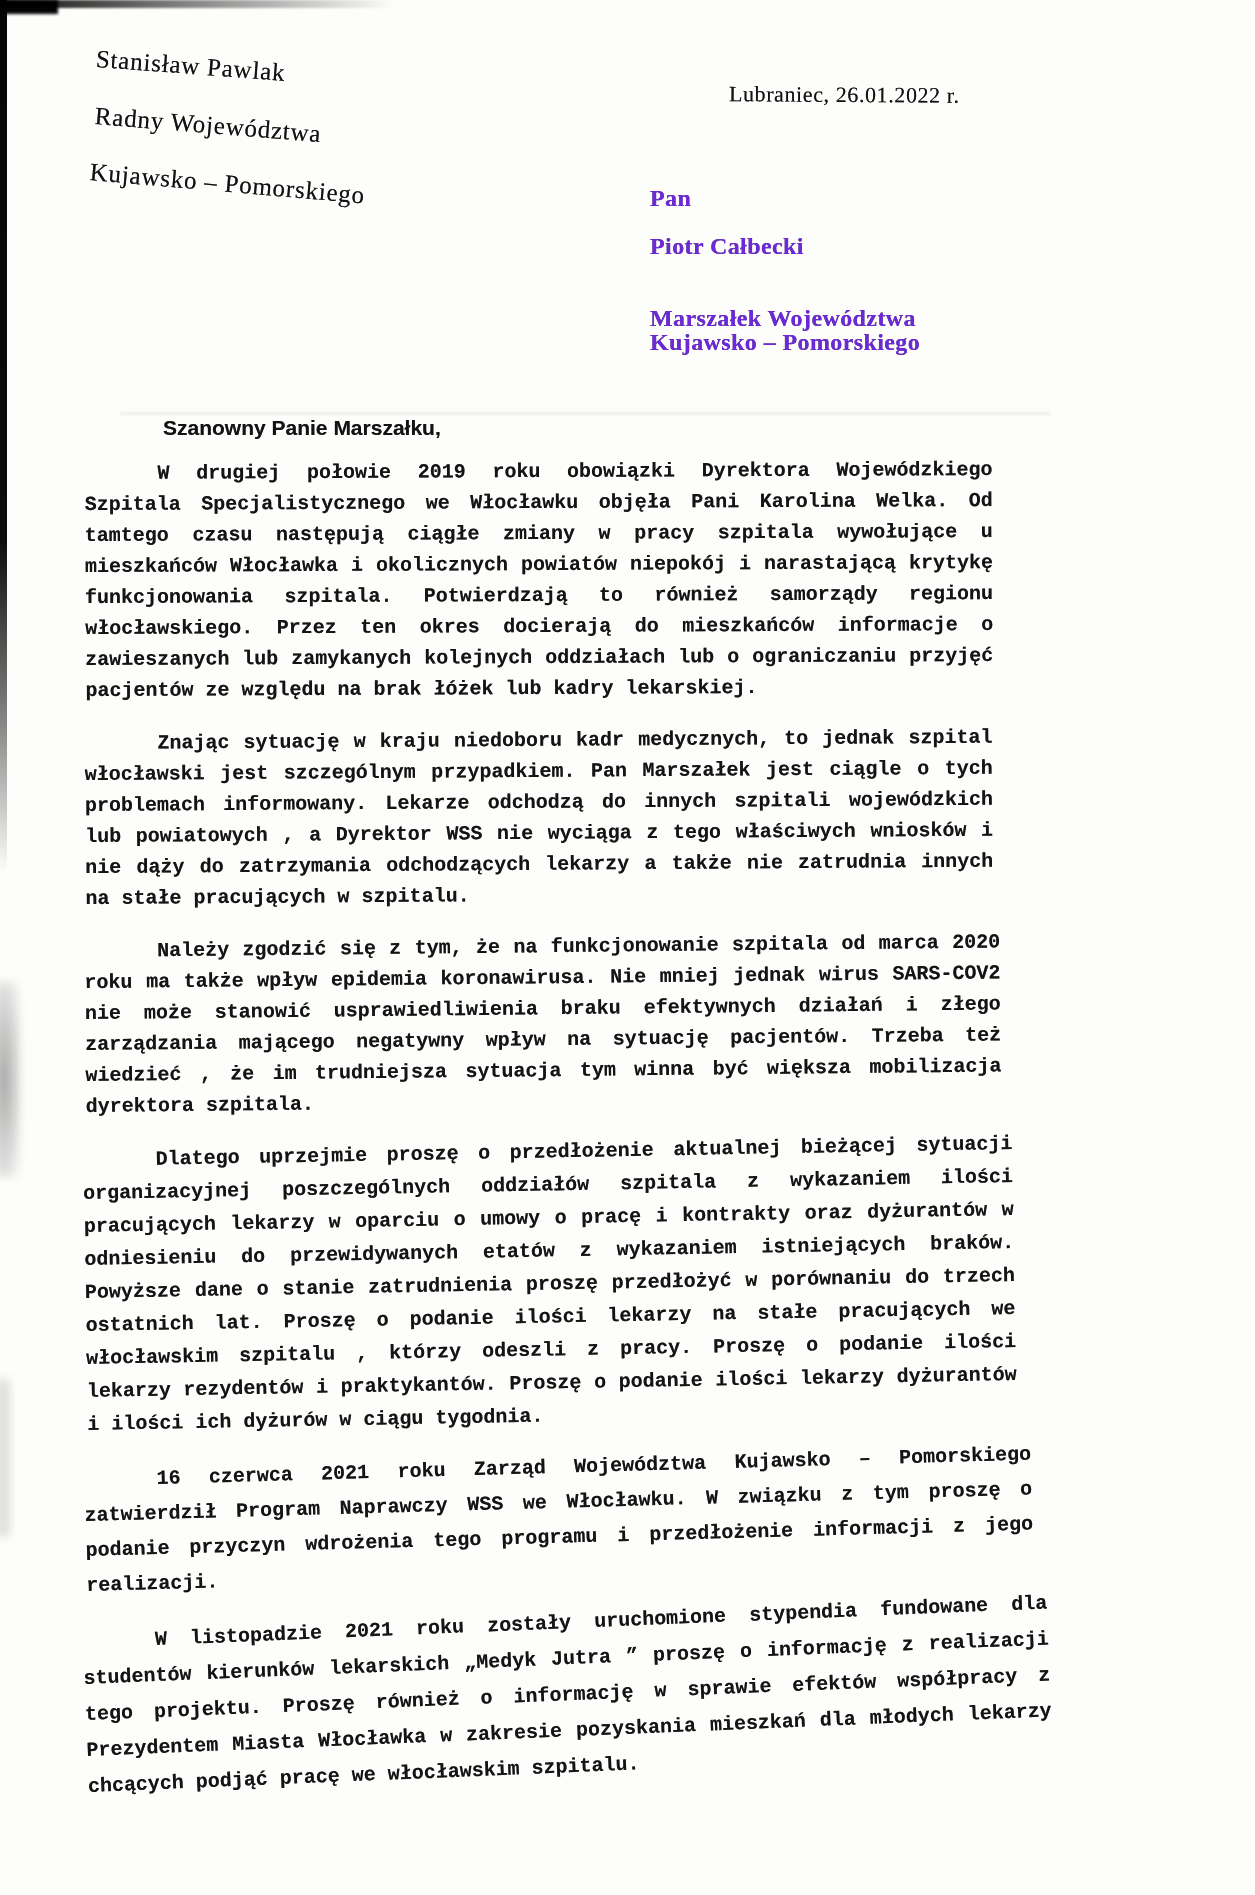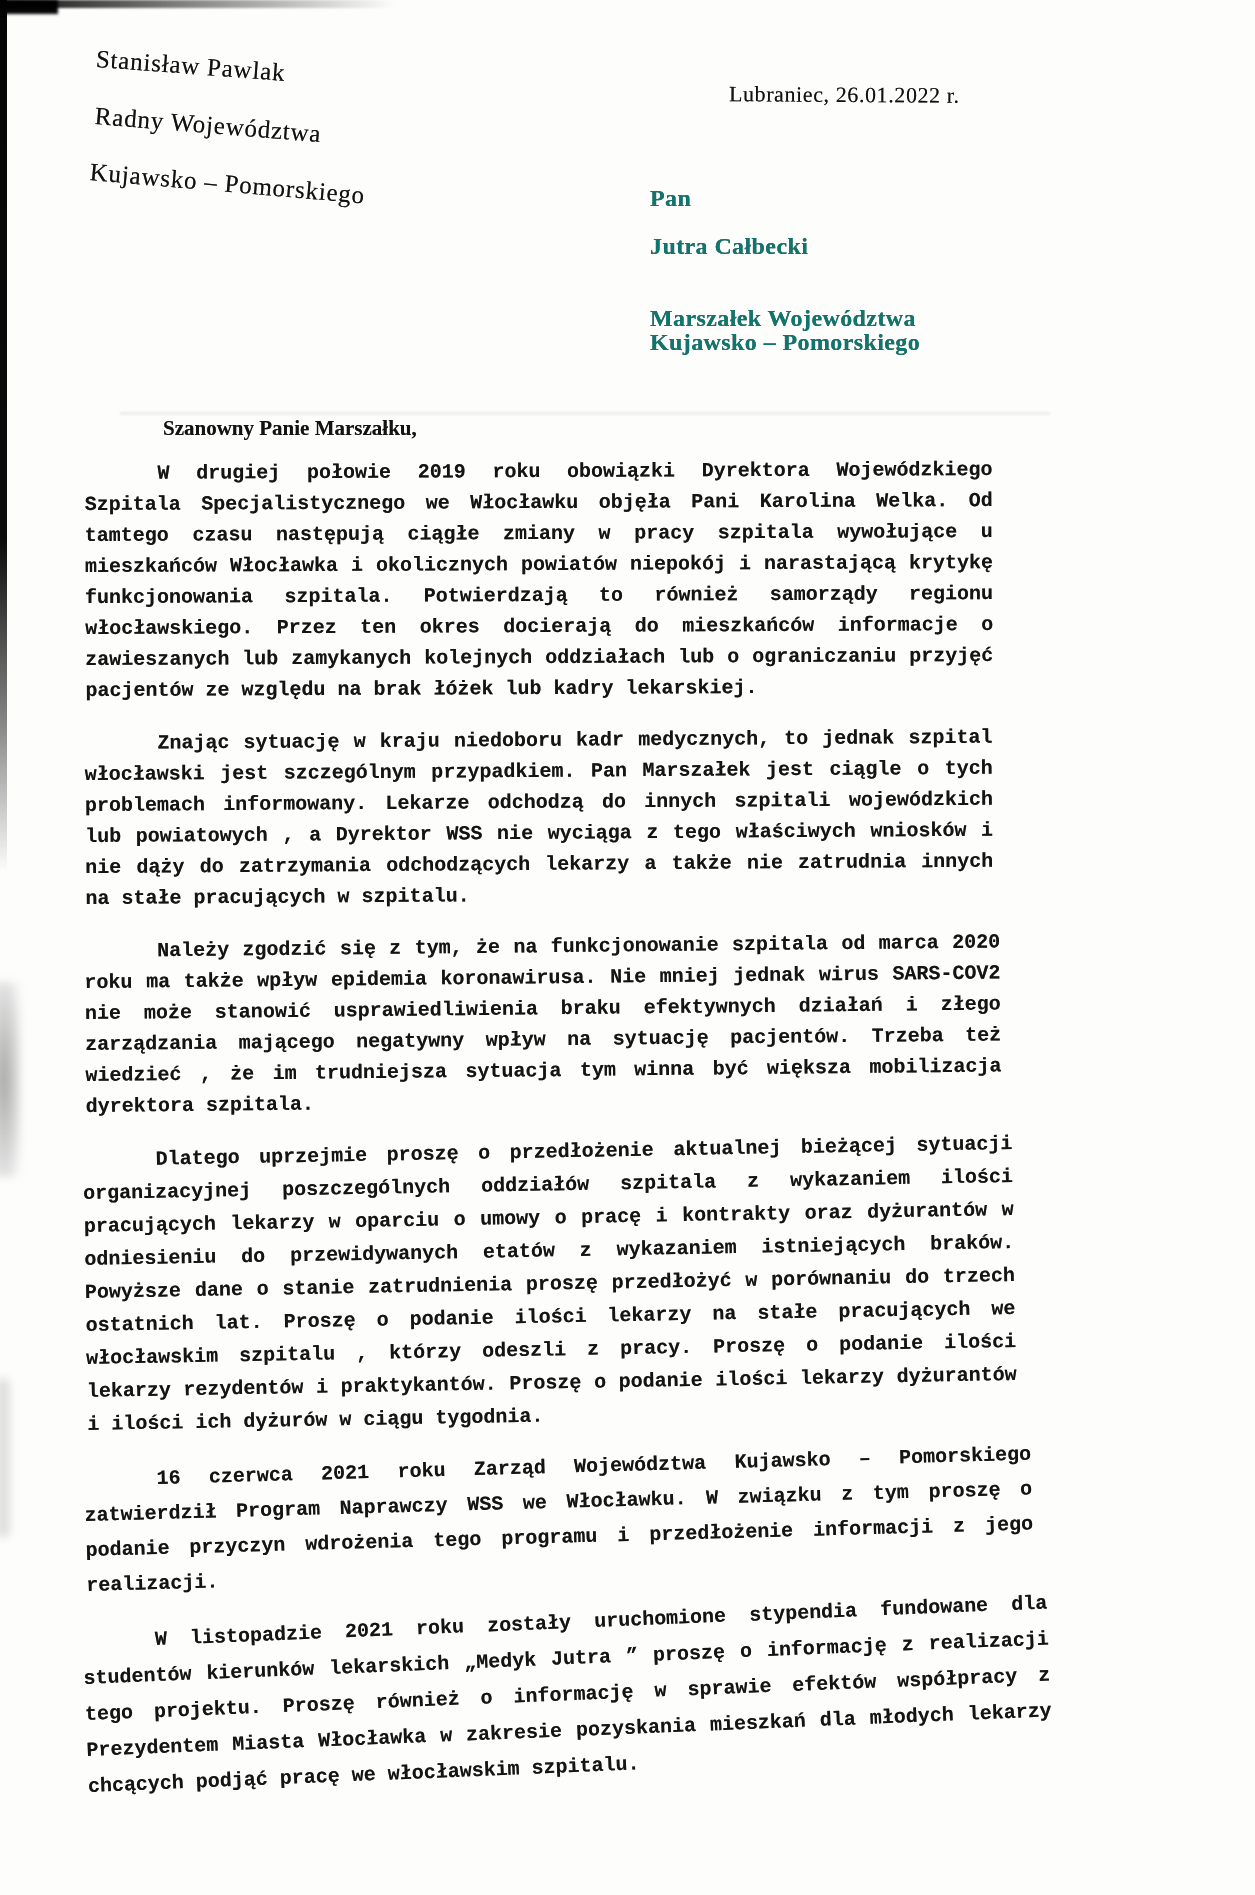--- a/index.html
+++ b/index.html
@@ -76,39 +76,38 @@
     transform: rotate(0.4deg);
     white-space: nowrap;
   }
 
   .recipient-line {
     position: absolute;
     left: 650px;
     font-size: 24px;
     font-weight: bold;
     letter-spacing: 0.4px;
-    color: #0f766e;
+    color: #6d28d9;
     text-shadow: 0 0 0.5px rgba(0,0,0,0.65);
     white-space: nowrap;
   }
   .recipient-1 { top: 185px; }
   .recipient-2 { top: 233px; }
   .recipient-3 { top: 281px; margin-top: 24px; }
   .recipient-4 { top: 329px; }
 
   
   .salutation {
     position: absolute;
     left: 163px; top: 416px;
     font-size: 21px;
     font-weight: 600;
     color: #131313;
     text-shadow: 0 0 0.4px rgba(0,0,0,0.55);
     white-space: nowrap;
-    font-family: Liberation Serif, serif;
   }
 
   .body-text {
     position: absolute;
     left: 85px; top: 458px;
     width: 908px;
     font-family: Liberation Mono, monospace;
   }
   .body-text p {
     margin: 0 0 22px 0;
@@ -139,21 +138,21 @@
   <div class="artifact gray-streak-low"></div>
   <div class="artifact fold-line"></div>
 
   <div class="serif sender-line sender-1">Stanisław Pawlak</div>
   <div class="serif sender-line sender-2">Radny Województwa</div>
   <div class="serif sender-line sender-3">Kujawsko – Pomorskiego</div>
 
   <div class="serif date-line">Lubraniec, 26.01.2022 r.</div>
 
   <div class="serif recipient-line recipient-1">Pan</div>
-  <div class="serif recipient-line recipient-2">Jutra Całbecki</div>
+  <div class="serif recipient-line recipient-2">Piotr Całbecki</div>
   <div class="serif recipient-line recipient-3">Marszałek Województwa</div>
   <div class="serif recipient-line recipient-4">Kujawsko – Pomorskiego</div>
 
   <div class="salutation">Szanowny Panie Marszałku,</div>
 
   <div class="body-text">
     <p class="p1">W drugiej połowie 2019 roku obowiązki Dyrektora Wojewódzkiego Szpitala Specjalistycznego we Włocławku objęła Pani Karolina Welka. Od tamtego czasu następują ciągłe zmiany w pracy szpitala wywołujące u mieszkańców Włocławka i okolicznych powiatów niepokój i narastającą krytykę funkcjonowania szpitala. Potwierdzają to również samorządy regionu włocławskiego. Przez ten okres docierają do mieszkańców informacje o zawieszanych lub zamykanych kolejnych oddziałach lub o ograniczaniu przyjęć pacjentów ze względu na brak łóżek lub kadry lekarskiej.</p>
     <p class="p2">Znając sytuację w kraju niedoboru kadr medycznych, to jednak szpital włocławski jest szczególnym przypadkiem. Pan Marszałek jest ciągle o tych problemach informowany. Lekarze odchodzą do innych szpitali wojewódzkich lub powiatowych , a Dyrektor WSS nie wyciąga z tego właściwych wniosków i nie dąży do zatrzymania odchodzących lekarzy a także nie zatrudnia innych na stałe pracujących w szpitalu.</p>
     <p class="p3">Należy zgodzić się z tym, że na funkcjonowanie szpitala od marca 2020 roku ma także wpływ epidemia koronawirusa. Nie mniej jednak wirus SARS-COV2 nie może stanowić usprawiedliwienia braku efektywnych działań i złego zarządzania mającego negatywny wpływ na sytuację pacjentów. Trzeba też wiedzieć , że im trudniejsza sytuacja tym winna być większa mobilizacja dyrektora szpitala.</p>
     <p class="p4">Dlatego uprzejmie proszę o przedłożenie aktualnej bieżącej sytuacji organizacyjnej poszczególnych oddziałów szpitala z wykazaniem ilości pracujących lekarzy w oparciu o umowy o pracę i kontrakty oraz dyżurantów w odniesieniu do przewidywanych etatów z wykazaniem istniejących braków. Powyższe dane o stanie zatrudnienia proszę przedłożyć w porównaniu do trzech ostatnich lat. Proszę o podanie ilości lekarzy na stałe pracujących we włocławskim szpitalu , którzy odeszli z pracy. Proszę o podanie ilości lekarzy rezydentów i praktykantów. Proszę o podanie ilości lekarzy dyżurantów i ilości ich dyżurów w ciągu tygodnia.</p>

